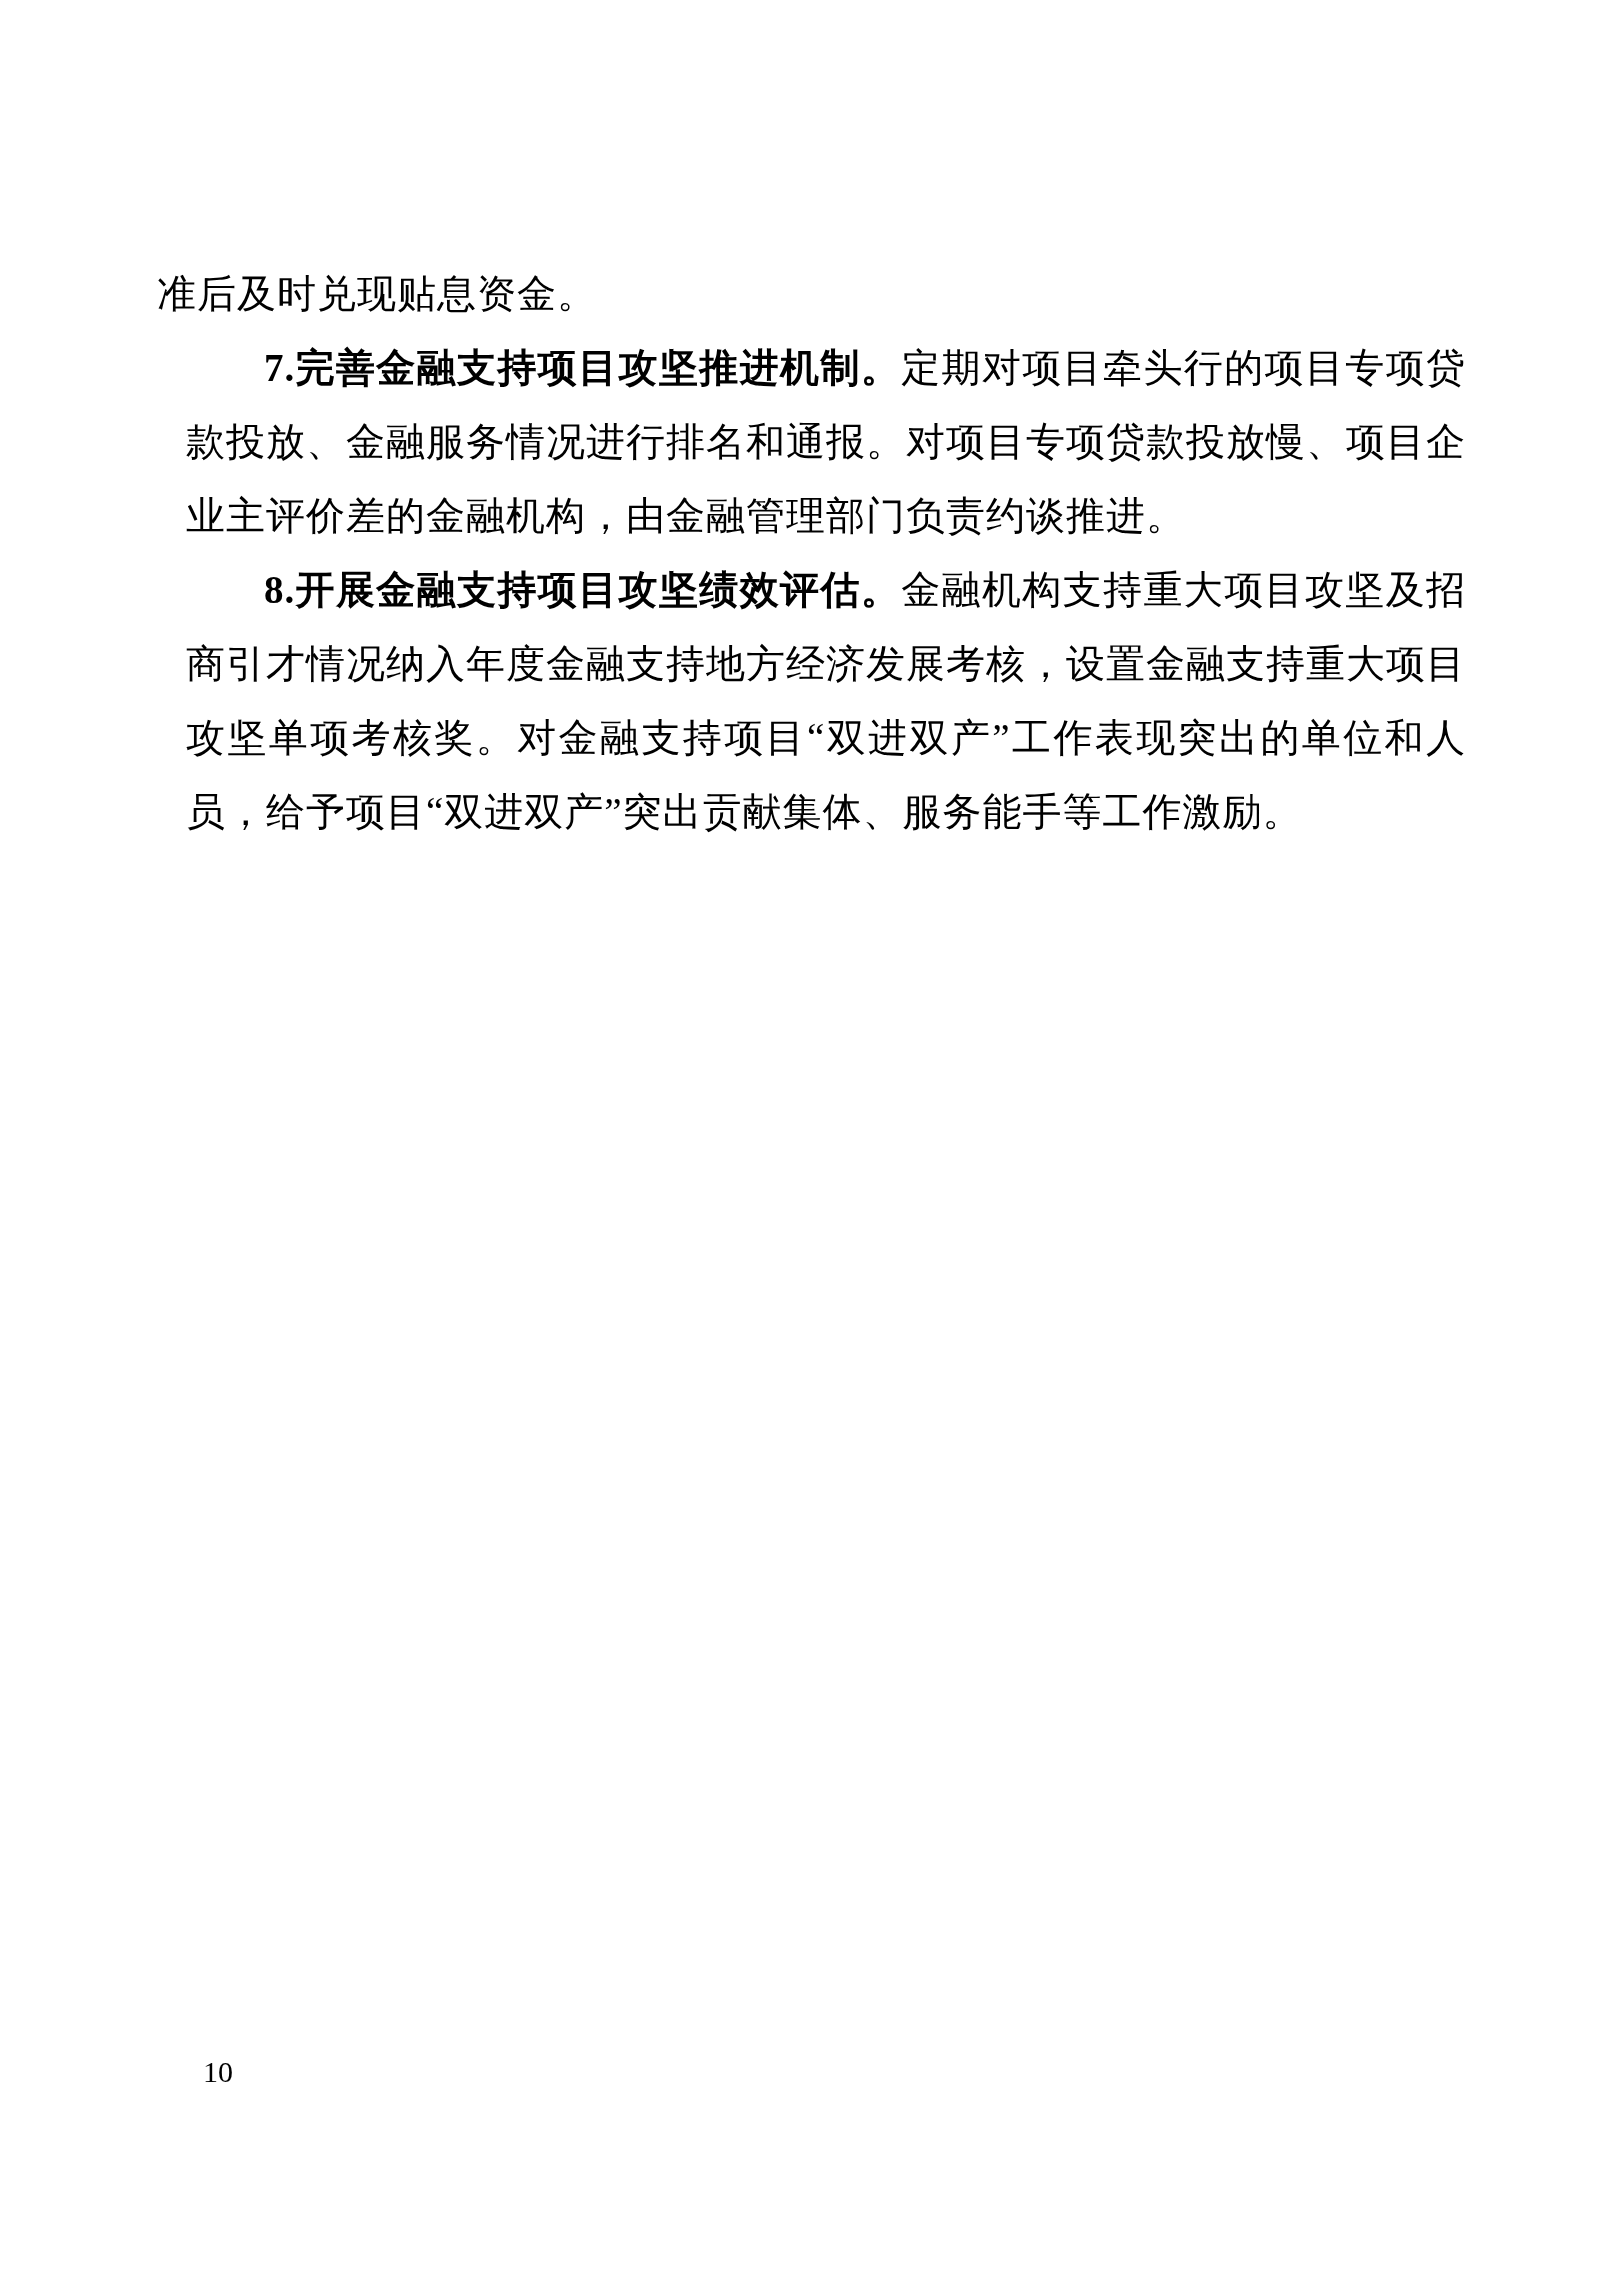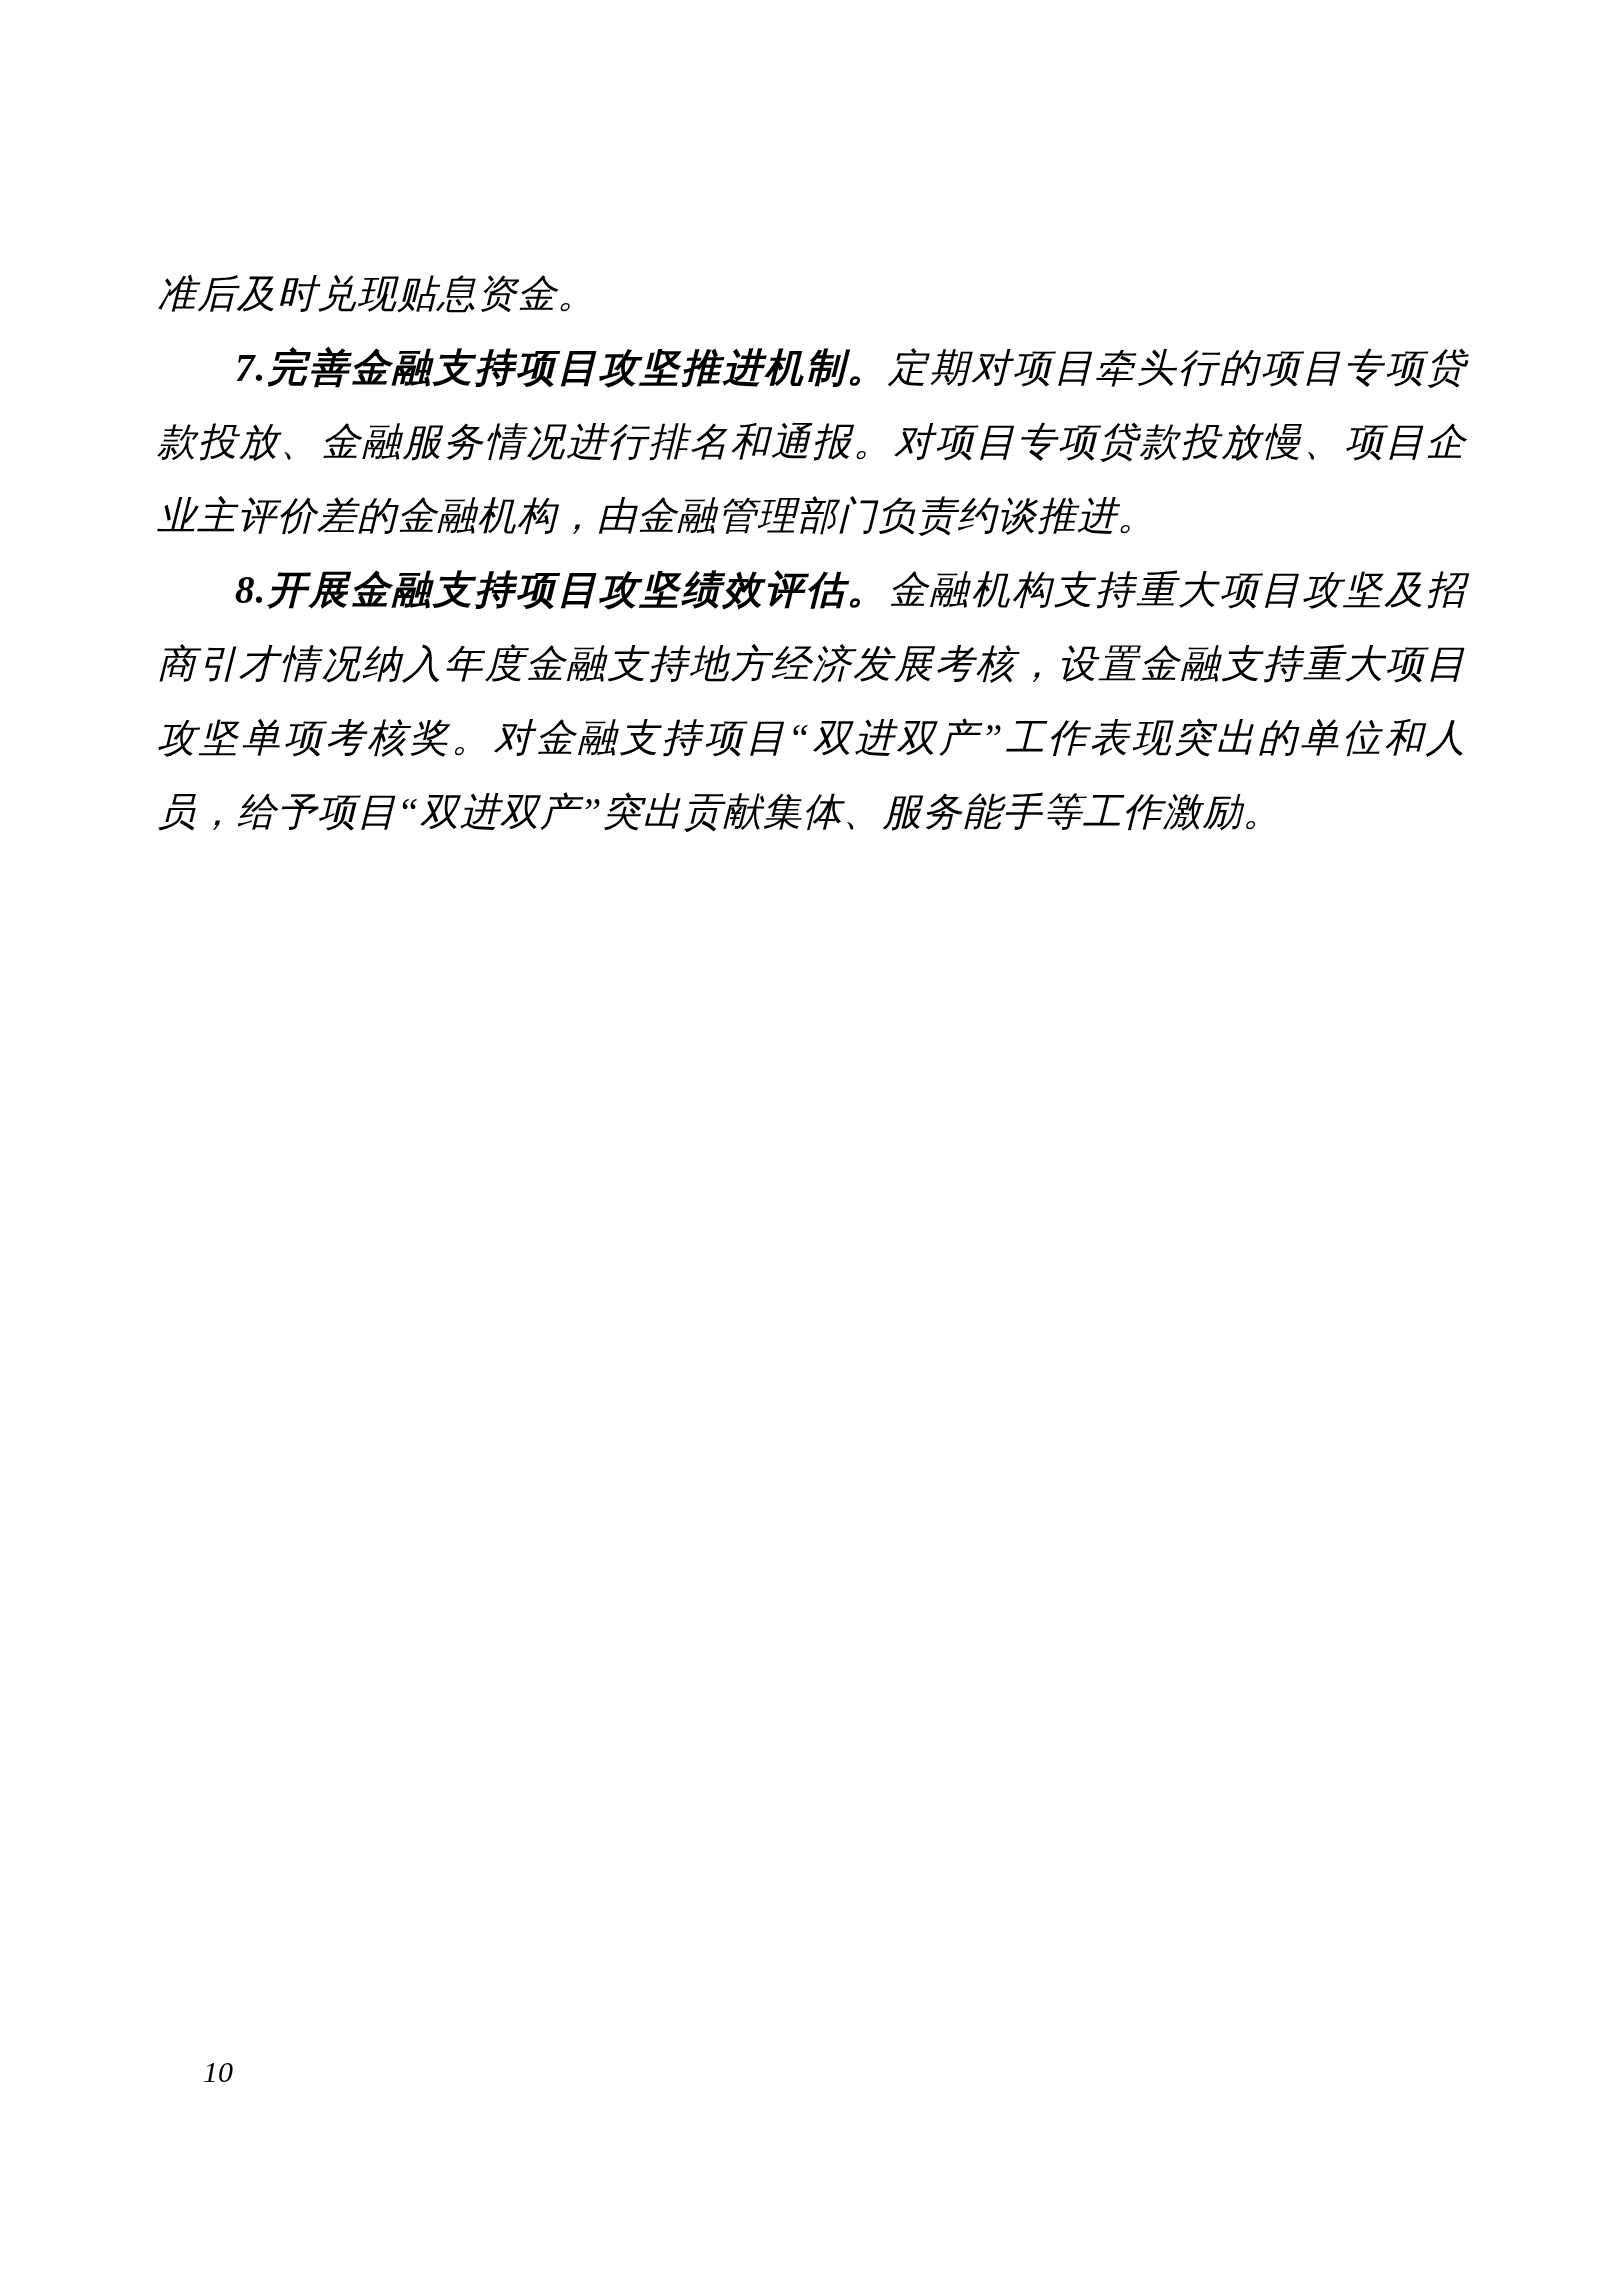--- a/index.html
+++ b/index.html
@@ -4,38 +4,37 @@
 <style>
   html, body { margin: 0; padding: 0; background: #ffffff; }
   .page {
     position: relative;
     width: 1621px;
     height: 2293px;
     background: #ffffff;
     color: #000000;
     font-family: "Liberation Serif", "DejaVu Serif", serif;
     overflow: hidden;
-    font-style: italic;
   }
   .content {
     position: absolute;
     top: 257px;
     left: 157px;
     width: 1309px;
   }
   .para {
     margin: 0;
     font-size: 39px;
     line-height: 74px;
     text-align: justify;
     text-justify: inter-character;
     letter-spacing: 1px;
     word-break: break-all;
   }
-  .indent { text-indent: 78px; }
+  .indent { text-indent: 78px; margin-left: 29px; }
   .bold { font-weight: bold; }
   .heading { font-weight: bold; }
   .page-number {
     position: absolute;
     left: 203px;
     top: 2052px;
     font-size: 30px;
     line-height: 39px;
   }
 </style>

